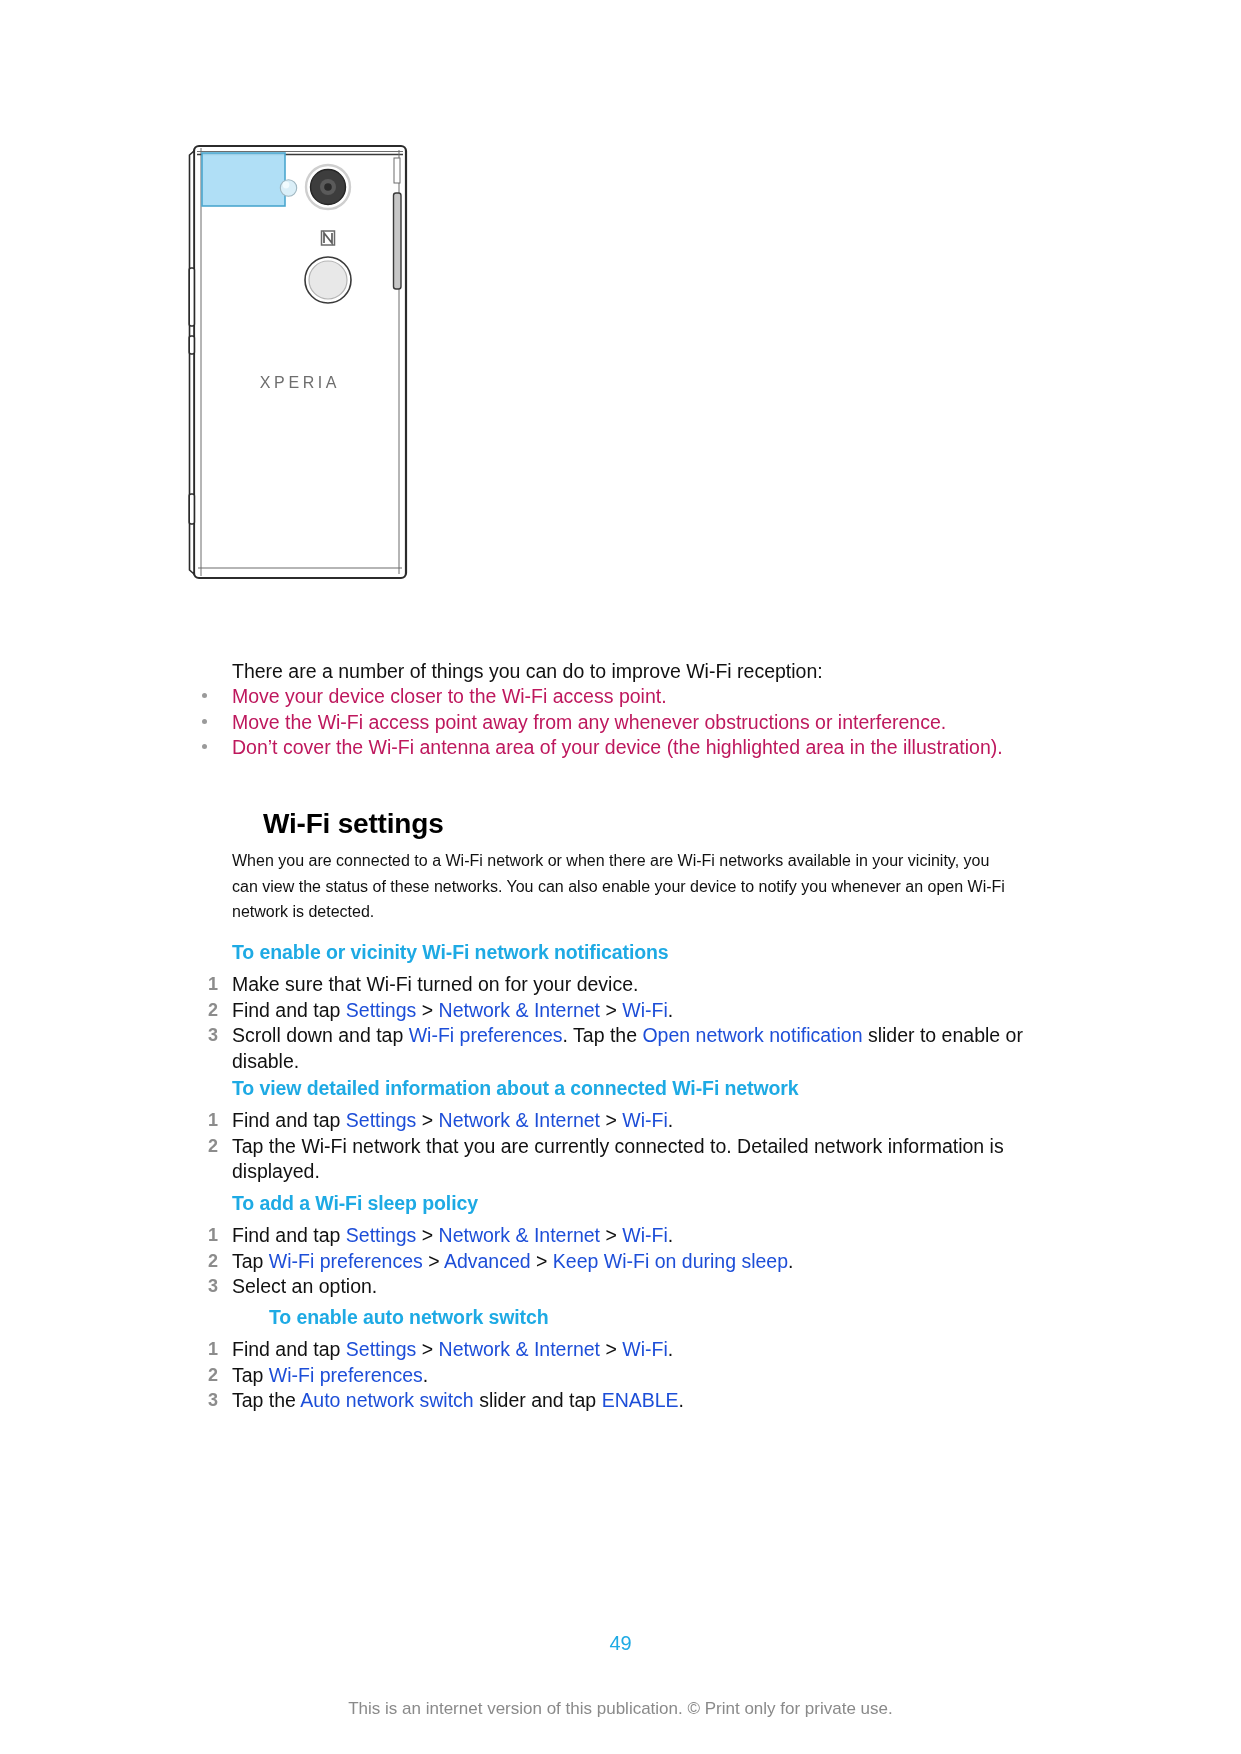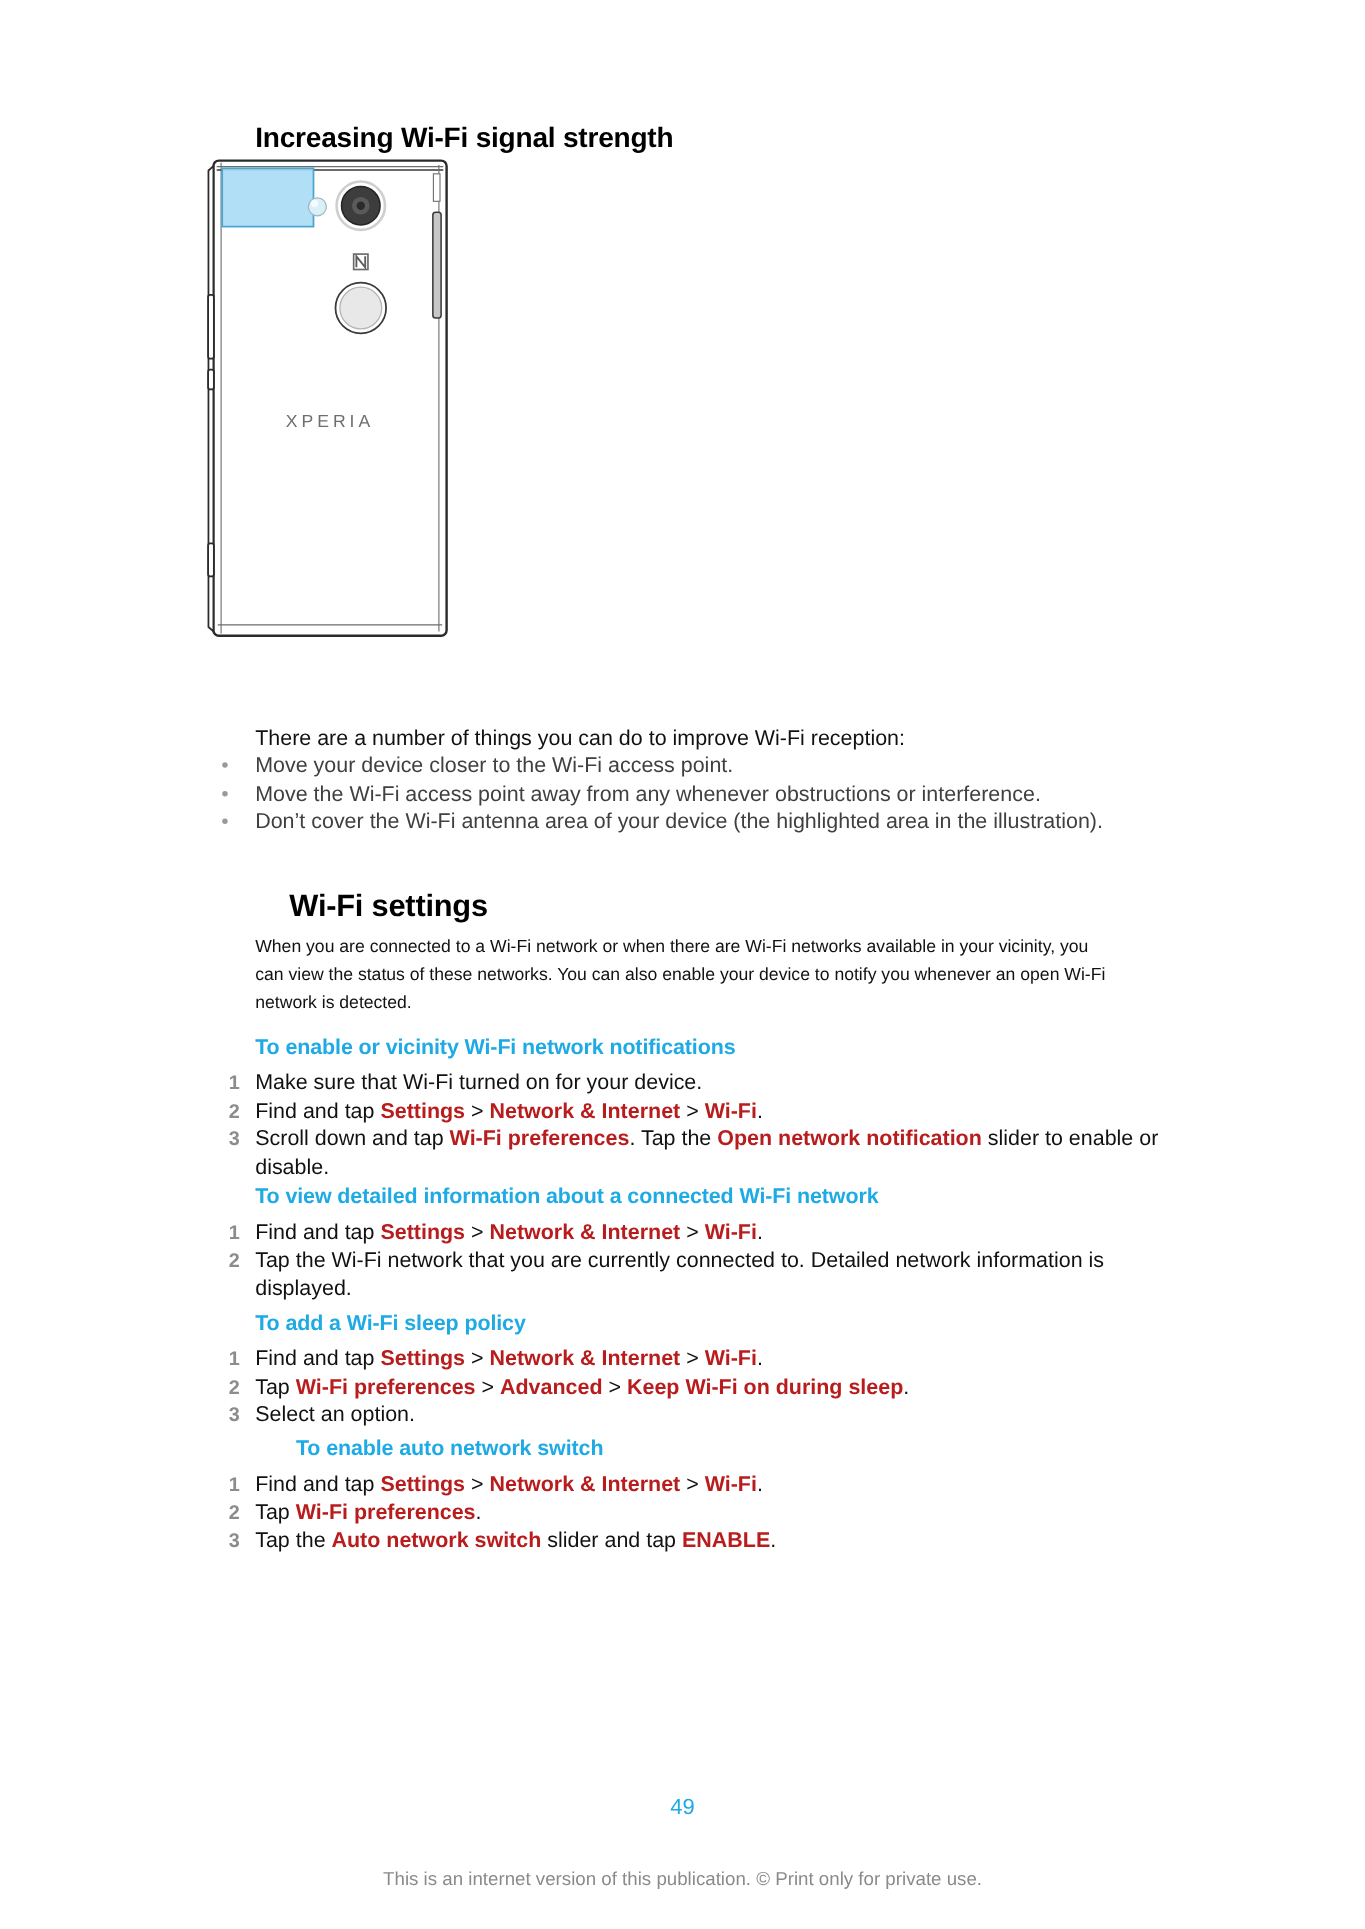--- a/index.html
+++ b/index.html
@@ -65,21 +65,21 @@
     position: absolute;
     left: 196px;
     top: 684px;
     width: 880px;
   }
   .bullet-row {
     position: relative;
     padding-left: 36px;
     font-size: 19.5px;
     line-height: 25.5px;
-    color: #404040;
+    color: #be185d;
     margin-bottom: 0px;
   }
   .bullet-dot {
     position: absolute;
     left: 6px;
     top: 9px;
     width: 5px;
     height: 5px;
     border-radius: 50%;
     background: #9a9a9a;
@@ -112,21 +112,21 @@
   .step-num {
     position: absolute;
     left: 0px;
     top: 0px;
     width: 22px;
     text-align: right;
     font-size: 18px;
     font-weight: bold;
     color: #8c8c8c;
   }
-  .b { font-weight: bold; color: #b91c1c; }
+  .b { font-weight: normal; color: #1d4ed8; }
 
   
   .page-num {
     position: absolute;
     left: 0;
     top: 1632px;
     width: 1241px;
     text-align: center;
     font-size: 20px;
     color: #1eaae4;
@@ -148,21 +148,20 @@
     top: 140px;
     width: 224px;
     height: 445px;
   }
 </style>
 </head>
 <body>
 
 <div class="page">
 
-  <div class="h-section">Increasing Wi-Fi signal strength</div>
 
   <div class="phone-wrap">
     <svg width="224" height="445" viewBox="0 0 224 445" xmlns="http://www.w3.org/2000/svg">
 
       <g>
 
         <rect x="6" y="6" width="212" height="432" rx="5" ry="5" fill="#ffffff" stroke="#2b2b2b" stroke-width="2.2"></rect>
 
         <path d="M6 11 L1.5 15 L1.5 430 L6 434 Z" fill="#ffffff" stroke="#2b2b2b" stroke-width="1.6"></path>
 

